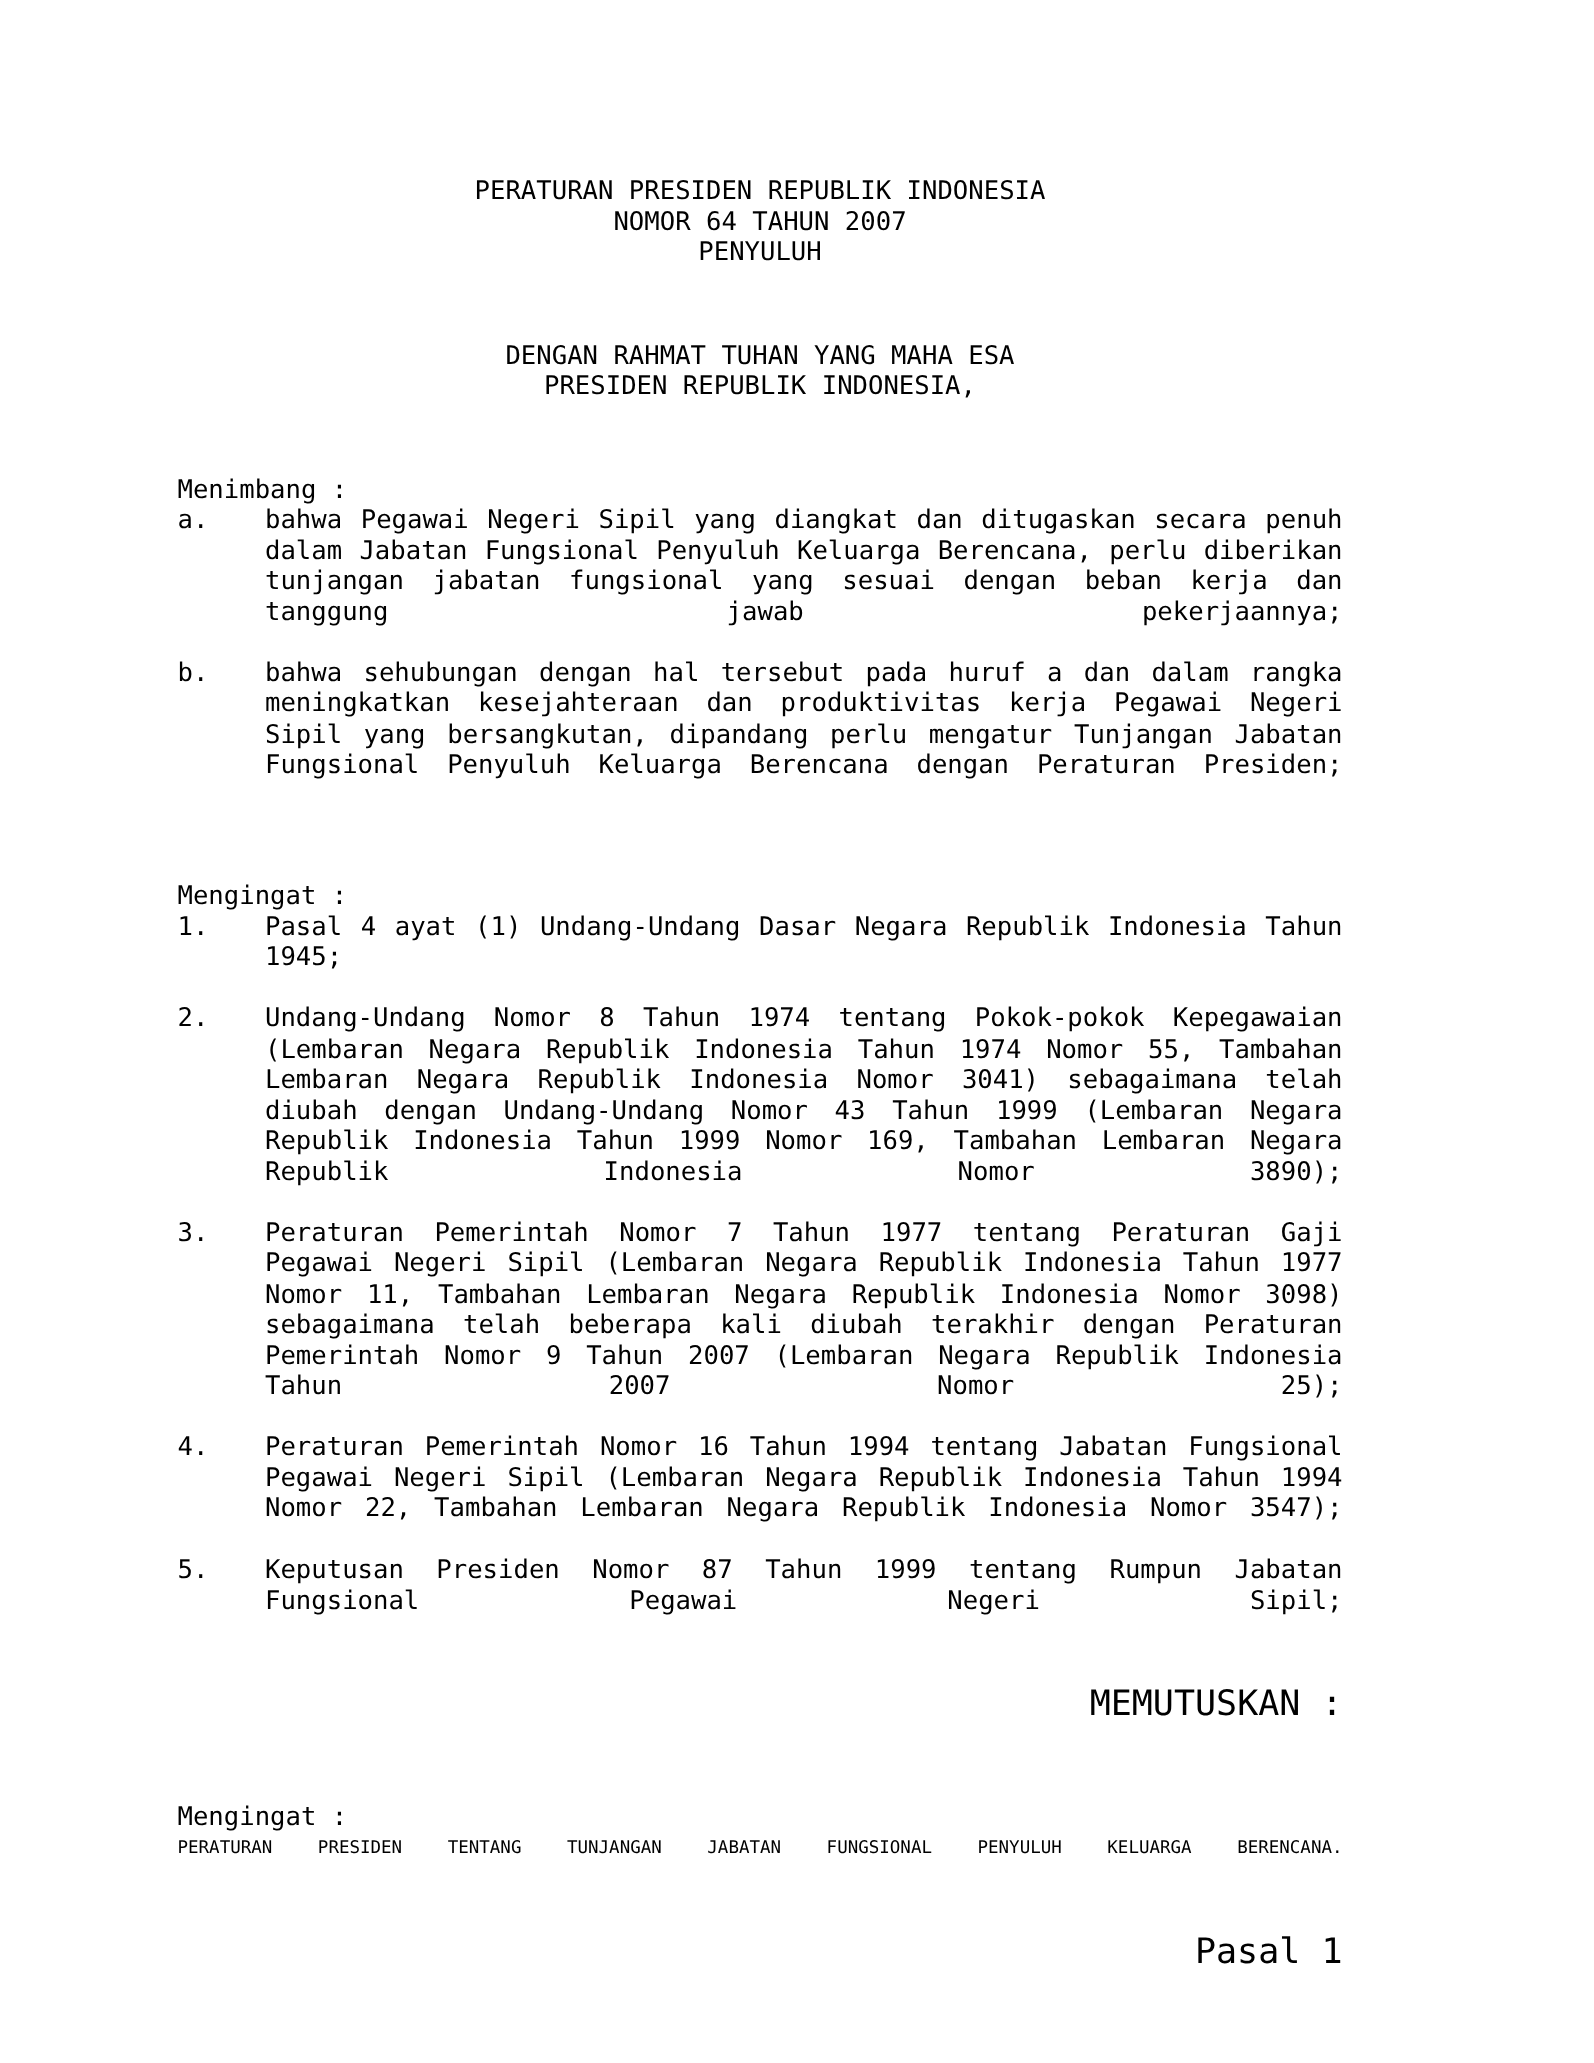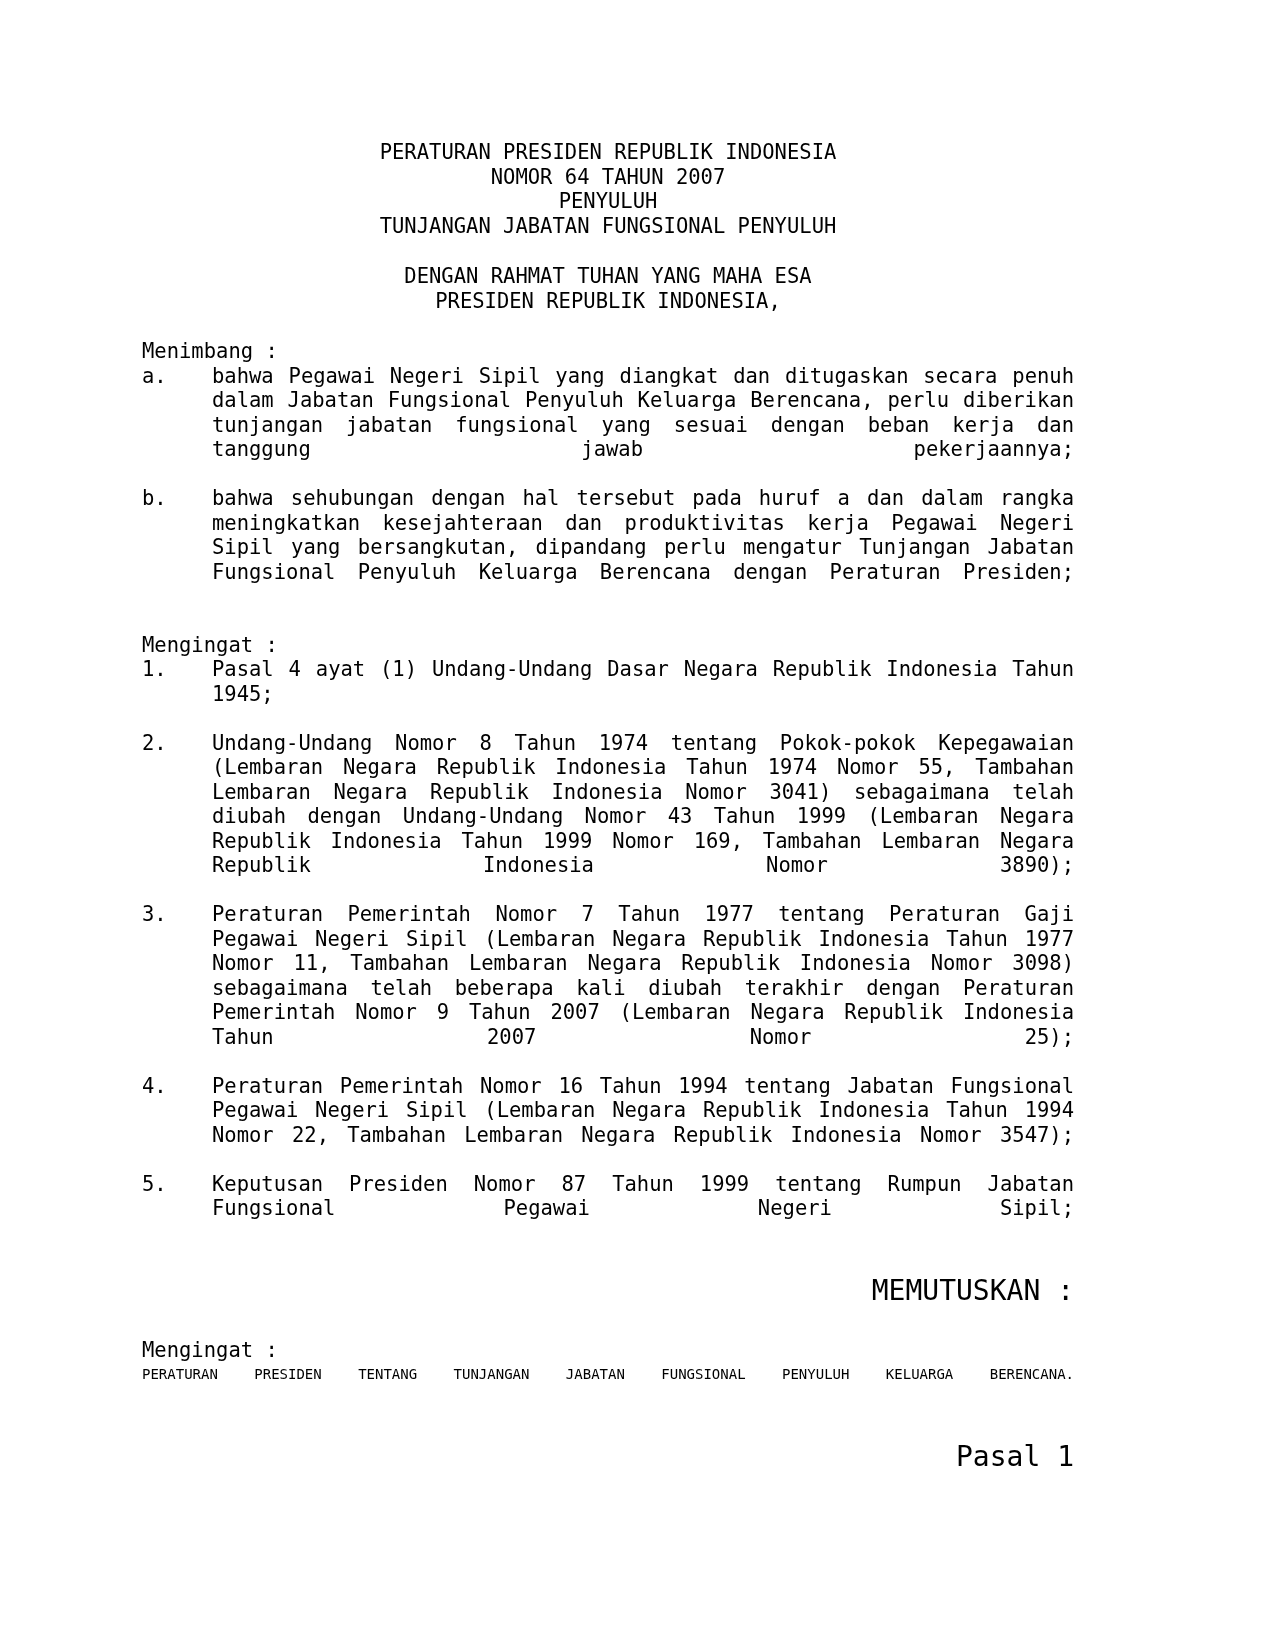--- a/index.html
+++ b/index.html
@@ -38,27 +38,29 @@
   .title-line { white-space: pre; }
 
   .spacer-sm { height: 24px; }
   .spacer-md { height: 26px; }
   .spacer-lg { height: 34px; }
 
   .subtitle-block {
     text-align: center;
     font-size: 20.5px;
     line-height: 24.5px;
+    margin-top: 32px;
   }
 
   
   .label {
     font-size: 20.5px;
     line-height: 24.5px;
     white-space: pre;
+    margin-top: 32px;
   }
 
   
   .item {
     display: flex;
     font-size: 20.5px;
     line-height: 24.5px;
     align-items: flex-start;
   }
   .item-marker {
@@ -97,21 +99,20 @@
 </head>
 <body>
 
 <div class="page">
   <div class="content">
 
     <div class="title-block">
       <div class="title-line">PERATURAN PRESIDEN REPUBLIK INDONESIA</div>
       <div class="title-line">NOMOR 64 TAHUN 2007</div>
       <div class="title-line">PENYULUH</div>
-      <div class="title-line">TUNJANGAN JABATAN FUNGSIONAL PENYULUH</div>
     </div>
 
     <div class="spacer-md"></div>
 
     <div class="subtitle-block">
       <div class="title-line">DENGAN RAHMAT TUHAN YANG MAHA ESA</div>
       <div class="title-line">PRESIDEN REPUBLIK INDONESIA,</div>
     </div>
 
     <div class="spacer-md"></div>

